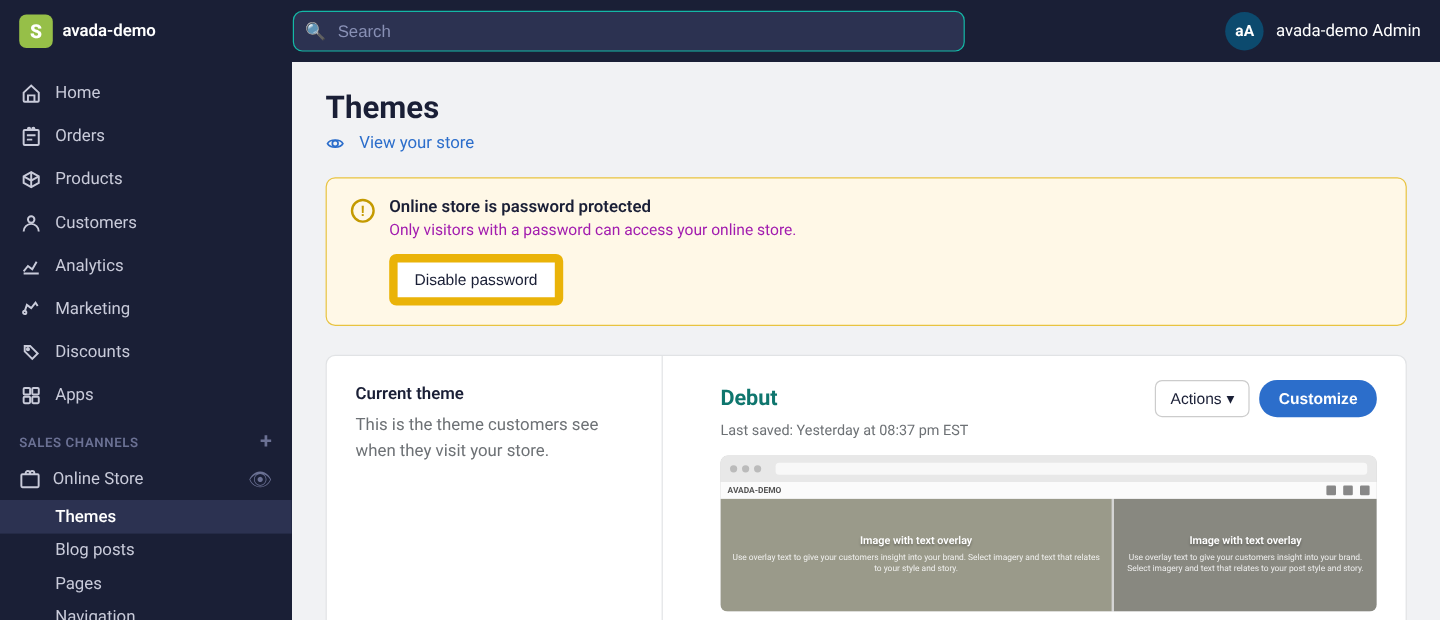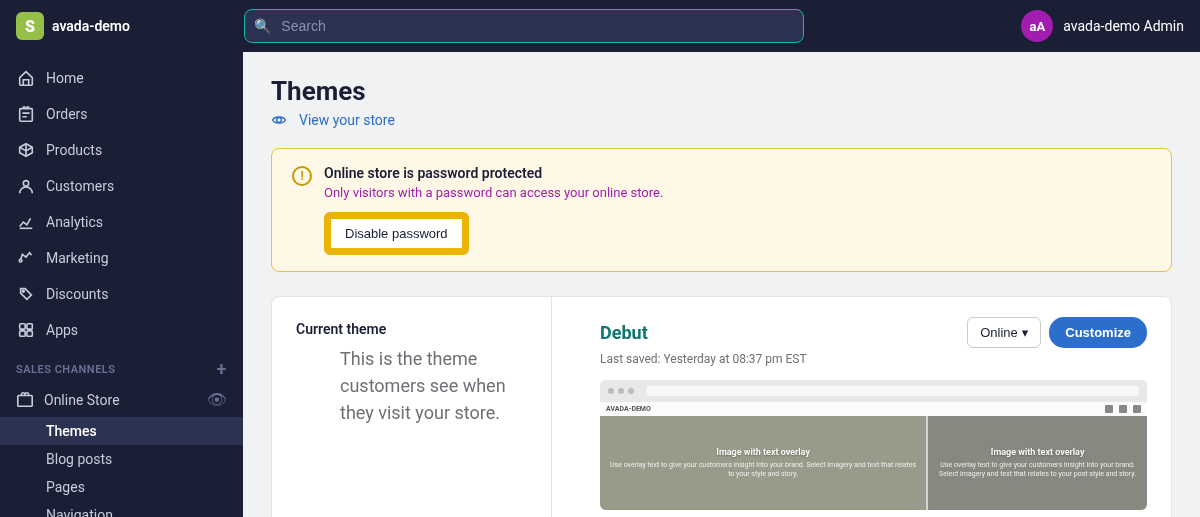--- a/index.html
+++ b/index.html
@@ -56,21 +56,21 @@
       transform: translateY(-50%);
       color: #8890b5;
       font-size: 14px;
     }
     .topbar-right {
       display: flex; align-items: center; gap: 10px; margin-left: auto;
     }
     .avatar-circle {
       width: 32px; height: 32px;
       border-radius: 50%;
-      background: #a21caf;
+      background: #0c4a6e;
       display: flex; align-items: center; justify-content: center;
       color: white;
       font-weight: 700;
       font-size: 13px;
     }
     .admin-name { color: #fff; font-size: 14px; }
 
     
     .main-layout {
       display: flex;
@@ -230,24 +230,23 @@
       flex-shrink: 0;
       border-right: 1px solid #e1e3e5;
     }
     .current-theme-label {
       font-size: 14px;
       font-weight: 600;
       color: #1a1f36;
       margin-bottom: 8px;
     }
     .current-theme-desc {
-      font-size: 18px;
+      font-size: 14px;
       color: #6d7175;
       line-height: 1.5;
-      margin-left: 44px;
     }
     .current-theme-right {
       flex: 1;
       padding: 20px 24px;
     }
     .theme-header {
       display: flex;
       align-items: center;
       justify-content: space-between;
       margin-bottom: 4px;
@@ -537,21 +536,21 @@
     <div class="current-theme-section">
       <div class="current-theme-left">
         <div class="current-theme-label">Current theme</div>
         <div class="current-theme-desc">This is the theme customers see when they visit your store.</div>
       </div>
       <div class="current-theme-right">
         <div class="theme-header">
           <span class="theme-name">Debut</span>
           <div class="theme-actions">
             <button class="actions-btn">
-              <span>Online</span>
+              <span>Actions</span>
               <span>▾</span>
             </button>
             <button class="customize-btn">Customize</button>
           </div>
         </div>
         <div class="theme-saved">Last saved: Yesterday at 08:37 pm EST</div>
 
         <div class="theme-preview">
 
           <div class="preview-browser-bar">

